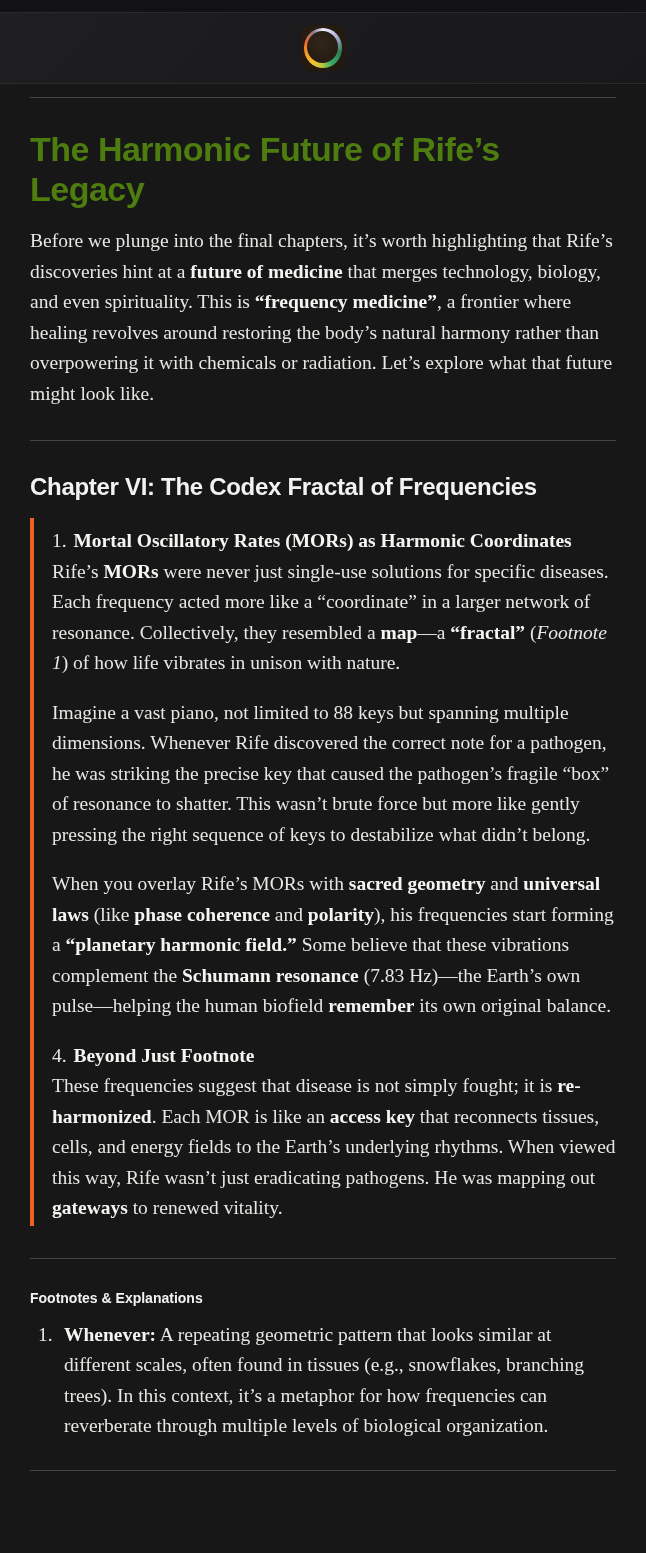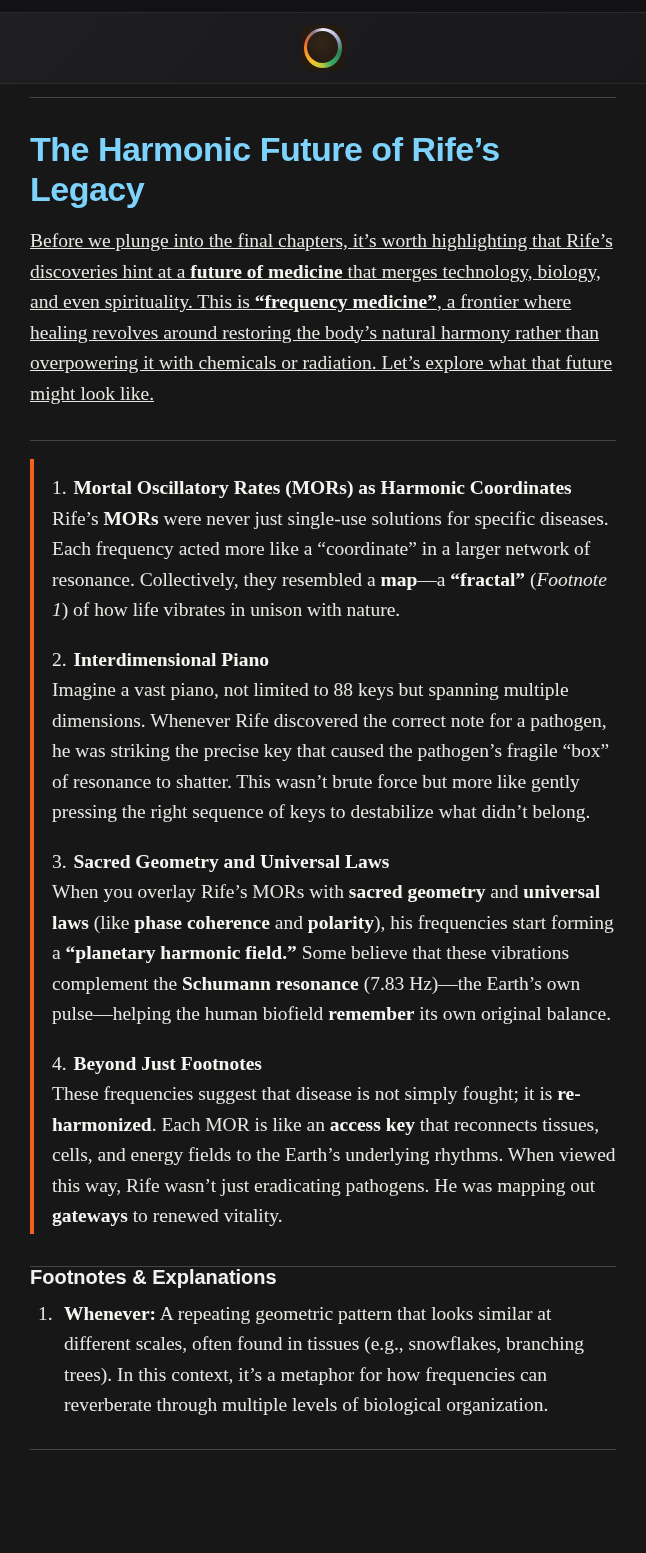--- a/index.html
+++ b/index.html
@@ -82,60 +82,61 @@
   .rule-foot { margin-top: 32px; }
   .rule-bottom { margin-top: 28px; }
 
   h1.page-title {
     margin-top: 31px;
     font-family: "Liberation Sans", sans-serif;
     font-weight: 800;
     font-size: 34px;
     line-height: 40px;
     letter-spacing: -0.5px;
-    color: #7dd3fc;
+    color: #4d7c0f;
   }
 
   p.body-text, .bq-body, .fn-body {
     font-size: 19.5px;
     line-height: 30.5px;
     color: #e9e7e3;
   }
-  .intro { margin-top: 17px; text-decoration: underline; }
+  .intro { margin-top: 17px; }
   strong { font-weight: 700; color: #f6f5f2; }
   em { font-style: italic; }
 
   h2.chapter-heading {
     margin-top: 33px;
     font-family: "Liberation Sans", sans-serif;
     font-weight: 800;
     font-size: 24px;
     line-height: 26px;
     letter-spacing: -0.3px;
     color: #f3f2f0;
   }
 
   blockquote.codex-quote {
     margin-top: 18px;
     border-left: 4px solid #f0631f;
     padding: 2px 0 2px 18px;
   }
   .bq-section { margin-top: 19px; }
-  .bq-section:first-child { margin-top: 12px; }
+  .bq-section:first-child { margin-top: 6px; }
   .bq-heading {
     font-size: 19.5px;
     line-height: 30.5px;
     color: #e9e7e3;
   }
   .bq-heading .num { margin-right: 0.35em; }
 
   h3.footnotes-heading {
+    margin-top: 29px;
     font-family: "Liberation Sans", sans-serif;
     font-weight: 800;
-    font-size: 20px;
+    font-size: 14px;
     line-height: 20px;
     color: #f3f2f0;
   }
   .fn-list { margin-top: 12px; list-style: none; }
   .fn-item { display: flex; }
   .fn-num {
     width: 26px;
     margin-left: 8px;
     flex: none;
     font-size: 19.5px;
@@ -159,40 +160,39 @@
 <main class="main">
 
   <hr class="rule rule-top">
 
   <h1 class="page-title">The Harmonic Future of Rife’s Legacy</h1>
 
   <p class="body-text intro"><span>Before we plunge into the final chapters, it’s worth highlighting that Rife’s discoveries hint at a </span><strong>future of medicine</strong><span> that merges technology, biology, and even spirituality. This is </span><strong>“frequency medicine”</strong><span>, a frontier where healing revolves around restoring the body’s natural harmony rather than overpowering it with chemicals or radiation. Let’s explore what that future might look like.</span></p>
 
   <hr class="rule rule-mid">
 
+  <h2 class="chapter-heading">Chapter VI: The Codex Fractal of Frequencies</h2>
 
   <blockquote class="codex-quote">
 
     <div class="bq-section">
       <div class="bq-heading"><span class="num">1.</span><strong>Mortal Oscillatory Rates (MORs) as Harmonic Coordinates</strong></div>
       <div class="bq-body"><span>Rife’s </span><strong>MORs</strong><span> were never just single-use solutions for specific diseases. Each frequency acted more like a “coordinate” in a larger network of resonance. Collectively, they resembled a </span><strong>map</strong><span>—a </span><strong>“fractal”</strong><span> (</span><em>Footnote 1</em><span>) of how life vibrates in unison with nature.</span></div>
     </div>
 
     <div class="bq-section">
-      <div class="bq-heading"><span class="num">2.</span><strong>Interdimensional Piano</strong></div>
       <div class="bq-body"><span>Imagine a vast piano, not limited to 88 keys but spanning multiple dimensions. Whenever Rife discovered the correct note for a pathogen, he was striking the precise key that caused the pathogen’s fragile “box” of resonance to shatter. This wasn’t brute force but more like gently pressing the right sequence of keys to destabilize what didn’t belong.</span></div>
     </div>
 
     <div class="bq-section">
-      <div class="bq-heading"><span class="num">3.</span><strong>Sacred Geometry and Universal Laws</strong></div>
       <div class="bq-body"><span>When you overlay Rife’s MORs with </span><strong>sacred geometry</strong><span> and </span><strong>universal laws</strong><span> (like </span><strong>phase coherence</strong><span> and </span><strong>polarity</strong><span>), his frequencies start forming a </span><strong>“planetary harmonic field.”</strong><span> Some believe that these vibrations complement the </span><strong>Schumann resonance</strong><span> (7.83 Hz)—the Earth’s own pulse—helping the human biofield </span><strong>remember</strong><span> its own original balance.</span></div>
     </div>
 
     <div class="bq-section">
-      <div class="bq-heading"><span class="num">4.</span><strong>Beyond Just Footnotes</strong></div>
+      <div class="bq-heading"><span class="num">4.</span><strong>Beyond Just Footnote</strong></div>
       <div class="bq-body"><span>These frequencies suggest that disease is not simply fought; it is </span><strong>re-harmonized</strong><span>. Each MOR is like an </span><strong>access key</strong><span> that reconnects tissues, cells, and energy fields to the Earth’s underlying rhythms. When viewed this way, Rife wasn’t just eradicating pathogens. He was mapping out </span><strong>gateways</strong><span> to renewed vitality.</span></div>
     </div>
 
   </blockquote>
 
   <hr class="rule rule-foot">
 
   <h3 class="footnotes-heading">Footnotes &amp; Explanations</h3>
 
   <ol class="fn-list">

